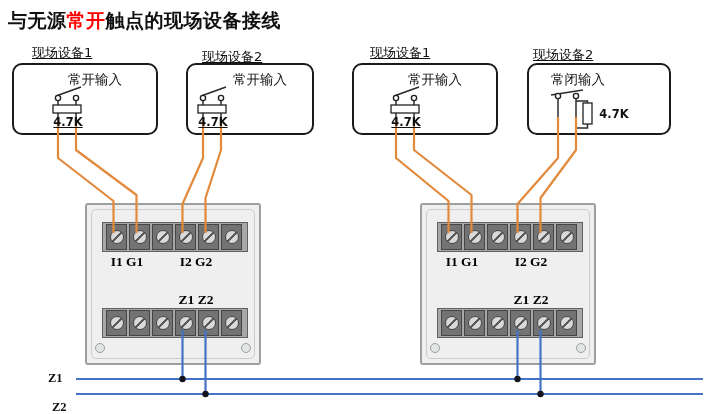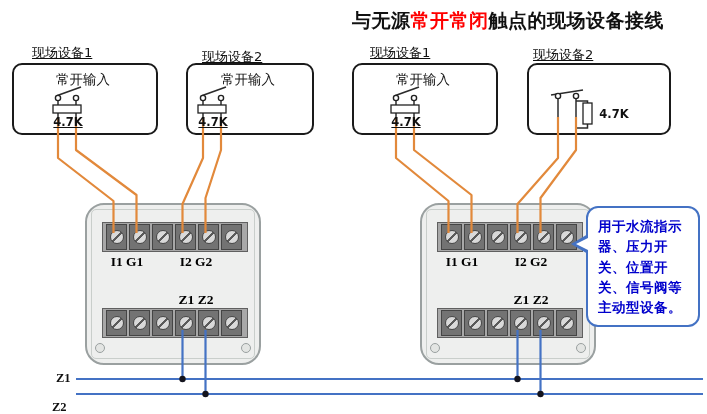--- a/index.html
+++ b/index.html
@@ -4,25 +4,25 @@
 <style>
   html,body { margin:0; padding:0; background:#fff; }
   body { font-family:"DejaVu Sans","Liberation Sans",sans-serif; color:#111; }
   .stage { position:relative; width:707px; height:414px; background:#fff; overflow:hidden; }
 
   .title { position:absolute; font-size:19px; font-weight:600; letter-spacing:0.5px; white-space:nowrap; z-index:6; }
   .title .hl { color:#FF0000; }
 
   .device { position:absolute; border:2px solid #1a1a1a; border-radius:10px; background:#fff; z-index:1; }
   .device-title { position:absolute; font-size:13px; z-index:6; white-space:nowrap;text-decoration:underline; }
-  .input-label { position:absolute; font-size:13.5px; text-align:center; z-index:6; }
+  .input-label { position:absolute; font-size:13.5px; text-align:center; z-index:6;padding-left:12px; }
   .res-label { position:absolute; font-size:11.5px; font-weight:bold; text-align:center; z-index:6; }
   .res-label.u { text-decoration:underline; }
 
-  .module { position:absolute; width:172px; height:158px; background:#eeefee; border:2px solid #9aa0a0; border-radius:19px; z-index:1; }
+  .module { position:absolute; width:172px; height:158px; background:#eeefee; border:2px solid #9aa0a0; border-radius:3px; z-index:1; }
   .module-inner { position:absolute; left:4px; top:4px; right:4px; bottom:4px; border:1px solid #c9cecb; border-radius:5px; }
   .tstrip { position:absolute; width:146px; height:30px; background:#a8a8a8; border:1px solid #606060; box-sizing:border-box; display:flex; align-items:center; gap:2px; padding-left:3px; }
   .term { width:19px; height:24px; background:#737373; border:1px solid #454545; box-sizing:content-box; position:relative; flex:0 0 auto; }
   .term::after { content:""; position:absolute; left:3px; top:5px; width:12px; height:12px; border-radius:50%; border:1px solid #4a4a4a; background:linear-gradient(135deg,#d9d9d9 42%,#5a5a5a 42%,#5a5a5a 58%,#d9d9d9 58%); }
   .tlabel { position:absolute; width:50px; text-align:center; font-family:"Liberation Serif","DejaVu Serif",serif; font-weight:bold; font-size:13.5px; color:#000; z-index:6; white-space:nowrap; }
   .screw-hole { position:absolute; width:8px; height:8px; border-radius:50%; background:#e3e5e3; border:1px solid #9aa0a0; }
 
   .bus-label { position:absolute; font-family:"Liberation Serif","DejaVu Serif",serif; font-weight:bold; font-size:12.5px; z-index:6; }
 
   .callout { position:absolute; width:114px; box-sizing:border-box; background:#fff; border:2px solid #4472C4; border-radius:12px; padding:8px 10px; z-index:6; min-height:110px; }
@@ -32,35 +32,36 @@
   .callout::after { content:""; position:absolute; left:-12px; top:29px; width:0; height:0;
       border-top:7px solid transparent; border-bottom:7px solid transparent; border-right:14px solid #fff; }
 
   svg.wires { position:absolute; left:0; top:0; z-index:5; pointer-events:none; }
 </style>
 </head>
 <body>
 
 <div class="stage">
 
-  <div class="title" style="left:352px;top:8px"><span>与无源</span><span class="hl">常开常闭</span><span>触点的现场设备接线</span></div>
+  <div class="title" style="left:8px;top:8px"><span>与无源</span><span class="hl">常开</span><span>触点的现场设备接线</span></div>
 
   <div class="device" style="left:12px;top:63px;width:142px;height:68px"></div>
   <div class="device" style="left:186px;top:63px;width:124px;height:68px"></div>
   <div class="device" style="left:352px;top:63px;width:142px;height:68px"></div>
   <div class="device" style="left:527px;top:63px;width:140px;height:68px"></div>
 
   <div class="device-title" style="left:32px;top:44px">现场设备1</div>
   <div class="device-title" style="left:202px;top:48px">现场设备2</div>
   <div class="device-title" style="left:370px;top:44px">现场设备1</div>
   <div class="device-title" style="left:533px;top:46px">现场设备2</div>
 
   <div class="input-label" style="left:12px;top:71px;width:142px">常开输入</div>
   <div class="input-label" style="left:186px;top:71px;width:124px">常开输入</div>
   <div class="input-label" style="left:352px;top:71px;width:142px">常开输入</div>
+  <div class="input-label" style="left:516px;top:71px;width:100px">常闭输入</div>
 
   <div class="res-label u" style="left:49px;top:115px;width:38px">4.7K</div>
   <div class="res-label u" style="left:194px;top:115px;width:38px">4.7K</div>
   <div class="res-label u" style="left:387px;top:115px;width:38px">4.7K</div>
   <div class="res-label" style="left:595px;top:107px;width:38px">4.7K</div>
 
   <div class="module" style="left:85px;top:203px">
     <div class="module-inner"></div>
     <div class="tstrip" style="left:15px;top:17px">
       <div class="term"></div>
@@ -103,25 +104,22 @@
         <div class="term"></div>
         <div class="term"></div>
         <div class="term"></div>
         <div class="term"></div>
         <div class="term"></div>
     </div>
     <div class="screw-hole" style="left:8px;top:138px"></div>
     <div class="screw-hole" style="left:154px;top:138px"></div>
   </div>
 
-  <div class="callout" style="left:586px;top:206px">
-    <span class="txt">用于水流指示器、压力开关、位置开关、信号阀等主动型设备。</span>
-  </div>
 
-  <div class="bus-label" style="left:56px;top:371px">Z1</div>
+  <div class="bus-label" style="left:48px;top:371px">Z1</div>
   <div class="bus-label" style="left:52px;top:400px">Z2</div>
 
   <svg class="wires" width="707" height="414" viewBox="0 0 707 414">
 
     <g stroke="#2b2b2b" stroke-width="1.5" fill="none">
       <path d="M58,100 V119"></path>
         <path d="M76,100 V119"></path>
       <path d="M203,100 V119"></path>
         <path d="M221,100 V119"></path>
       <path d="M396,100 V119"></path>

